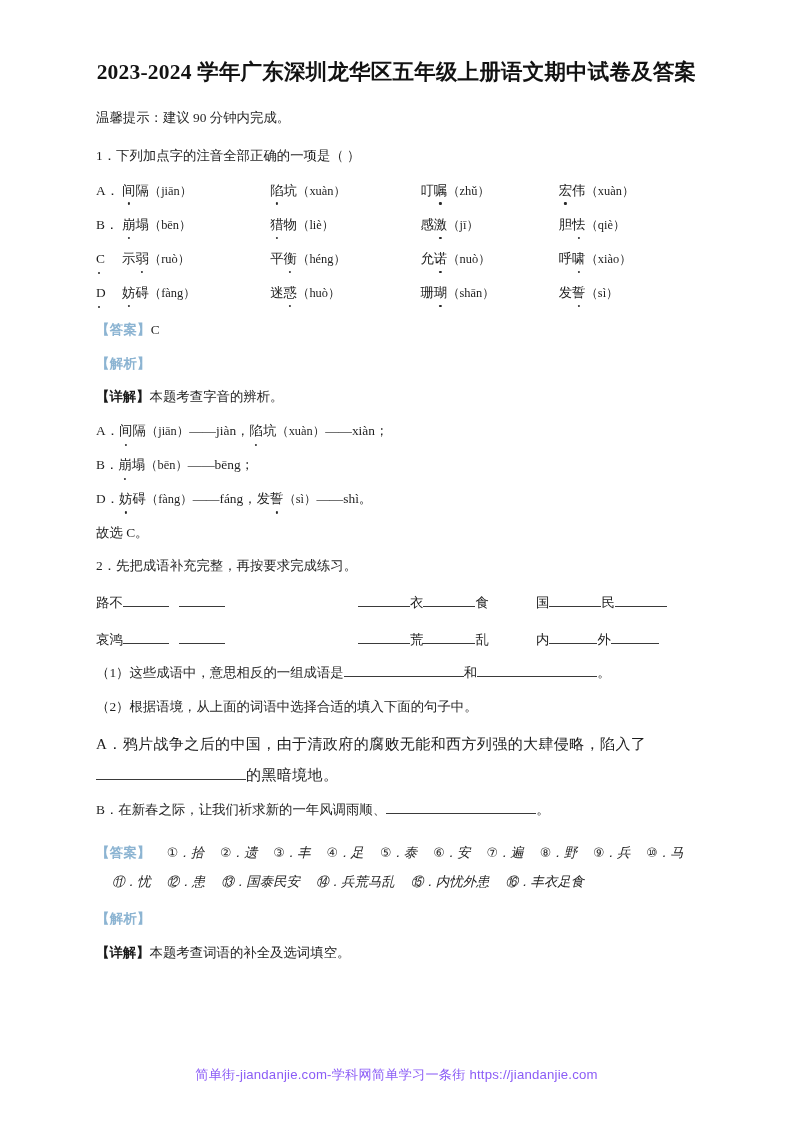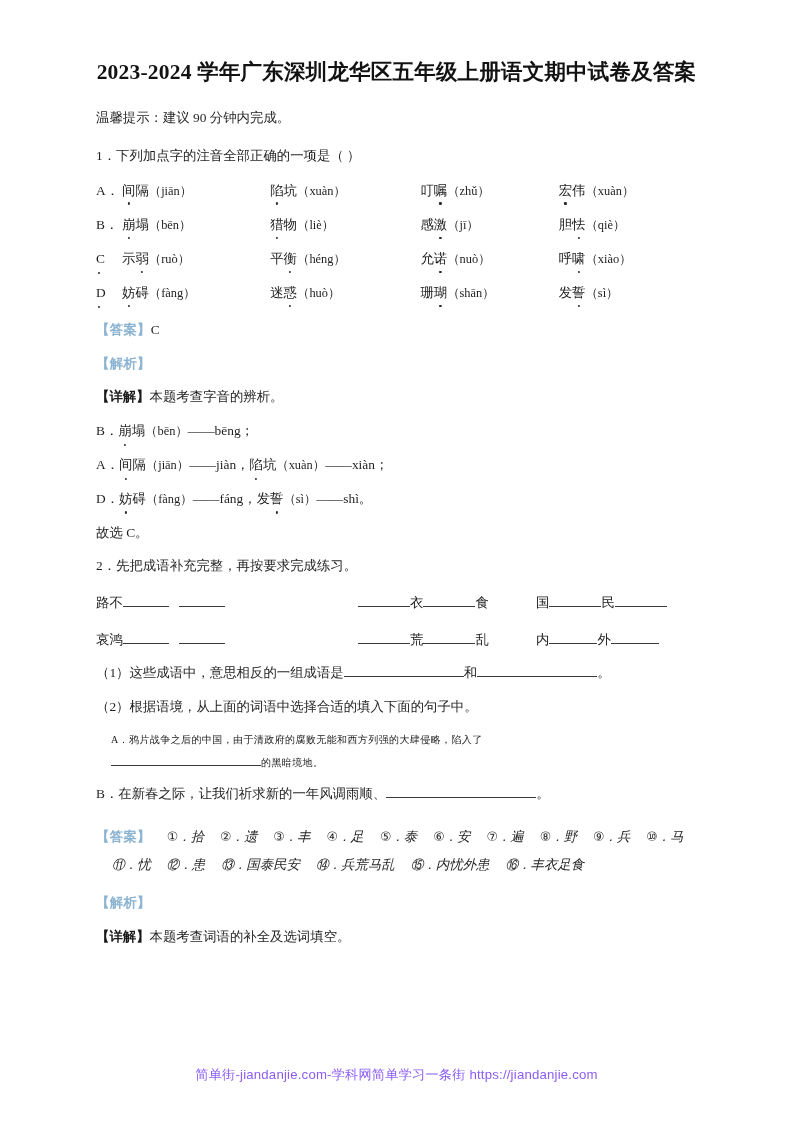--- a/index.html
+++ b/index.html
@@ -124,25 +124,24 @@
   .ans-item { display: inline-block; font-style: italic; }
   .circ {
     display: inline-block;
     font-family: "DejaVu Sans", sans-serif;
     font-size: 12.6px;
     color: #2b2b2b;
   }
 
   
   .sentence {
-    font-size: 10px;
+    font-size: 15px;
     line-height: 1.62;
     margin-top: 15px;
     letter-spacing: 0.4px;
-    margin-left: 15px;
   }
   .cont-line { margin-top: 6px; letter-spacing: 0.4px; }
 
   
   .footer {
     position: absolute;
     left: 0; right: 0;
     top: 1066px;
     text-align: center;
     font-family: "Liberation Sans", sans-serif;
@@ -199,22 +198,22 @@
 
   <p class="para block-sm">
     <span class="tag-blue">【解析】</span>
   </p>
 
   <p class="para block-sm">
     <span class="tag-dark">【详解】</span><span>本题考查字音的辨析。</span>
   </p>
 
   <div id="q1-explains">
+      <p class="para block-sm"><span>A．</span><span class="dot">间</span><span>隔</span><span class="py">（jiān）</span><span>——jiàn，</span><span class="dot">陷</span><span>坑</span><span class="py">（xuàn）</span><span>——xiàn；</span></p>
       <p class="para block-sm"><span>B．</span><span class="dot">崩</span><span>塌</span><span class="py">（bēn）</span><span>——bēng；</span></p>
-      <p class="para block-sm"><span>A．</span><span class="dot">间</span><span>隔</span><span class="py">（jiān）</span><span>——jiàn，</span><span class="dot">陷</span><span>坑</span><span class="py">（xuàn）</span><span>——xiàn；</span></p>
       <p class="para block-sm"><span>D．</span><span class="dot">妨</span><span>碍</span><span class="py">（fàng）</span><span>——fáng，</span><span>发</span><span class="dot">誓</span><span class="py">（sì）</span><span>——shì。</span></p>
     </div>
 
   <p class="para block-sm">故选 C。</p>
 
   <p class="para block-sm">2．先把成语补充完整，再按要求完成练习。</p>
 
   <div class="idiom-row">
     <span class="idiom-col-a">
       <span>路不</span><span class="ul ul-46"></span><span class="gap-sm"></span><span class="ul ul-46"></span>

